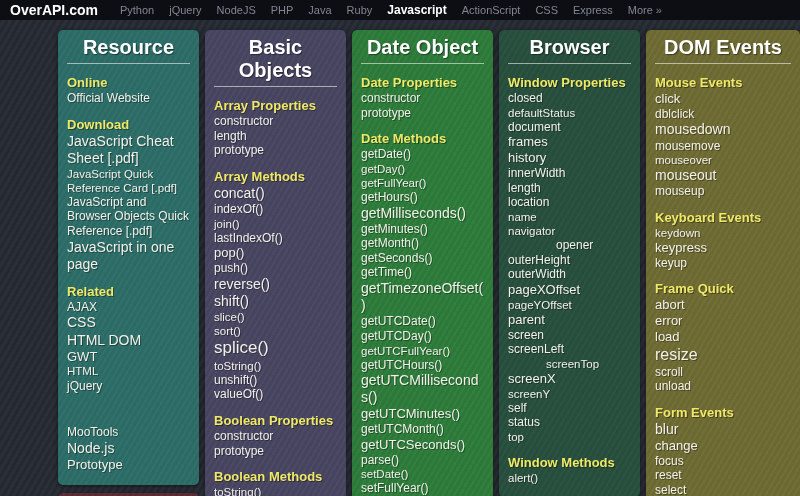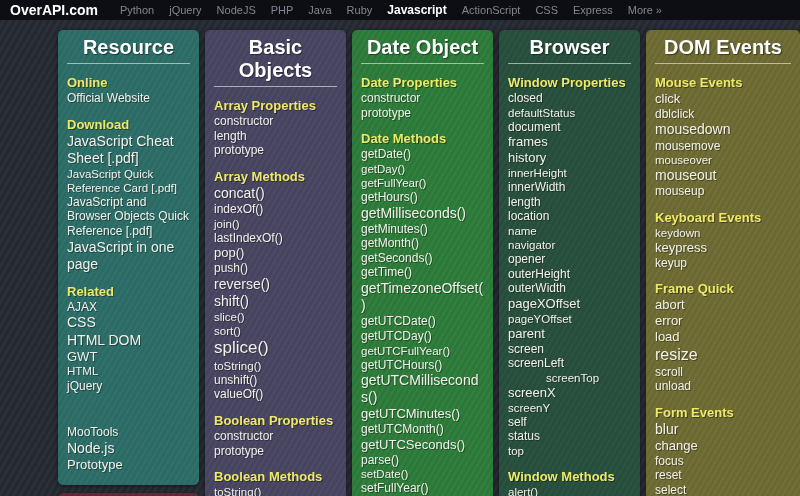--- a/index.html
+++ b/index.html
@@ -153,27 +153,26 @@
     </div>
     <div class="column">
       <div class="card" style="background-color: rgb(40, 80, 61);">
         <div class="card-title">Browser</div>
         <div class="sec-heading">Window Properties</div>
         <div class="item" style="font-size: 12px;">closed</div>
         <div class="item" style="font-size: 11.5px;">defaultStatus</div>
         <div class="item" style="font-size: 12px;">document</div>
         <div class="item" style="font-size: 13px;">frames</div>
         <div class="item" style="font-size: 13px;">history</div>
-        <div class="item" style="font-size: 11.5px;">innerHeight</div>
         <div class="item" style="font-size: 12px;">innerWidth</div>
         <div class="item" style="font-size: 12px;">length</div>
         <div class="item" style="font-size: 12px;">location</div>
         <div class="item" style="font-size: 11.5px;">name</div>
         <div class="item" style="font-size: 11.5px;">navigator</div>
-        <div class="item" style="font-size: 12px;">opener</div>
+        <div class="item" style="font-size: 12px; margin-left: 48px;">opener</div>
         <div class="item" style="font-size: 12px;">outerHeight</div>
         <div class="item" style="font-size: 12px;">outerWidth</div>
         <div class="item" style="font-size: 13px;">pageXOffset</div>
         <div class="item" style="font-size: 11.5px;">pageYOffset</div>
         <div class="item" style="font-size: 13px;">parent</div>
         <div class="item" style="font-size: 12px;">screen</div>
         <div class="item" style="font-size: 12px;">screenLeft</div>
         <div class="item" style="font-size: 11.5px; margin-left: 38px;">screenTop</div>
         <div class="item" style="font-size: 13px;">screenX</div>
         <div class="item" style="font-size: 11.5px;">screenY</div>

